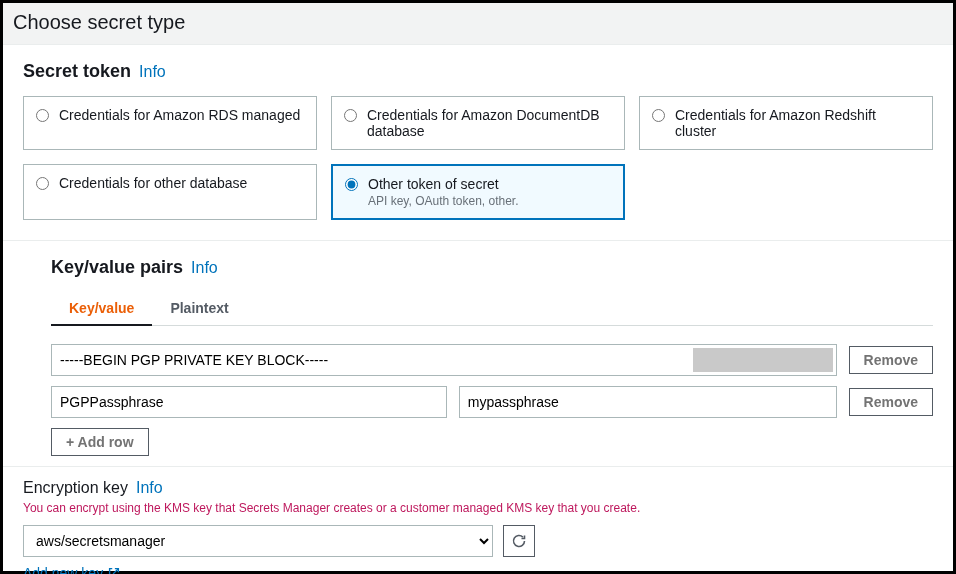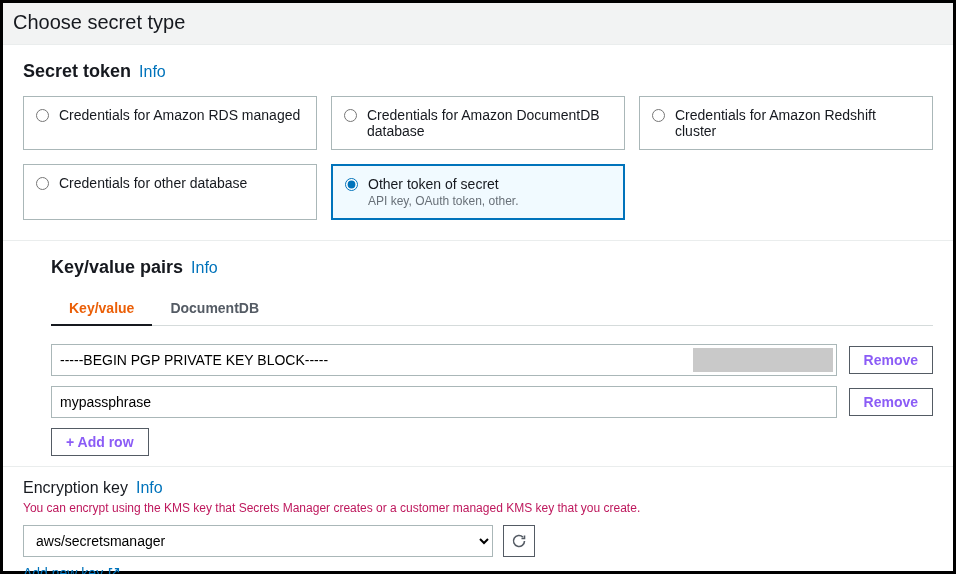--- a/index.html
+++ b/index.html
@@ -121,21 +121,21 @@
       position: absolute;
       right: 4px;
       top: 4px;
       bottom: 4px;
       width: 140px;
       background: #c9c9c9;
     }
     .btn {
       border: 1px solid #545b64;
       background: #fff;
-      color: #8b5cf6;
+      color: #737373;
       font-weight: 700;
       padding: 6px 16px;
       cursor: pointer;
       font-size: 14px;
       font-family: inherit;
     }
     .btn-small {
       padding: 5px 14px;
     }
     .add-row-row { margin-top: 2px; }
@@ -243,32 +243,33 @@
   </div>
 
   <div class="section">
     <div class="section-title">
       <span>Key/value pairs</span>
       <span class="info-link">Info</span>
     </div>
 
     <div class="tabs">
       <div class="tab active">Key/value</div>
-      <div class="tab">DocumentDB</div>
+      <div class="tab">Plaintext</div>
     </div>
 
     <div class="kv-row">
       <div class="kv-value-wrap">
         <input type="text" value="-----BEGIN PGP PRIVATE KEY BLOCK-----" style="">
         <div class="masked-region"></div>
       </div>
       <button class="btn btn-small">Remove</button>
     </div>
 
     <div class="kv-row">
+      <input type="text" value="PGPPassphrase" style="">
       <div class="kv-value-wrap">
         <input type="text" value="mypassphrase" style="">
       </div>
       <button class="btn btn-small">Remove</button>
     </div>
 
     <div class="add-row-row">
       <button class="btn btn-small">+ Add row</button>
     </div>
   </div>

